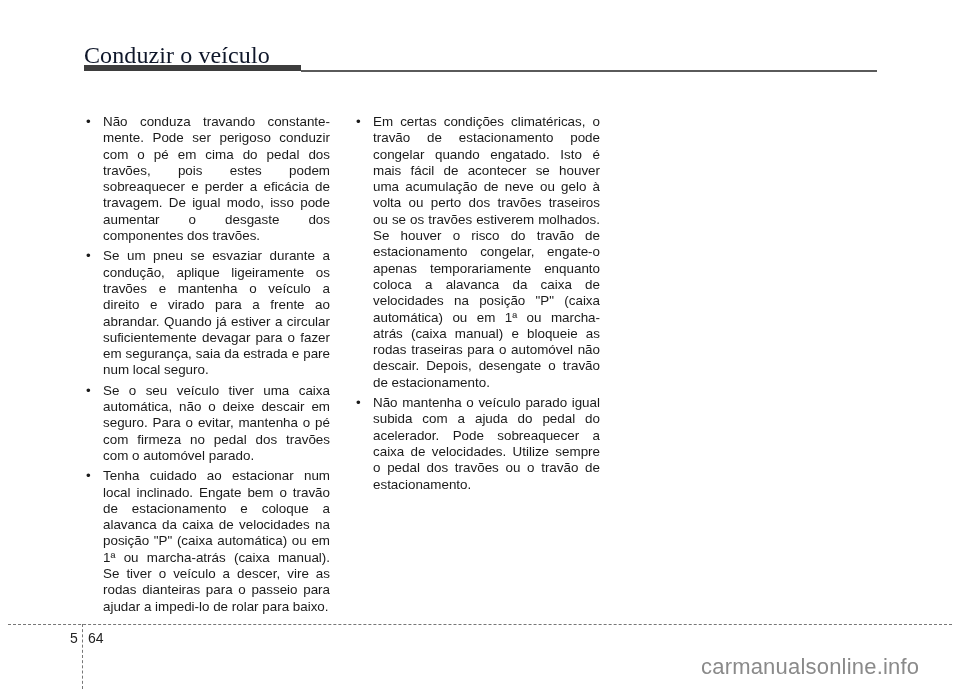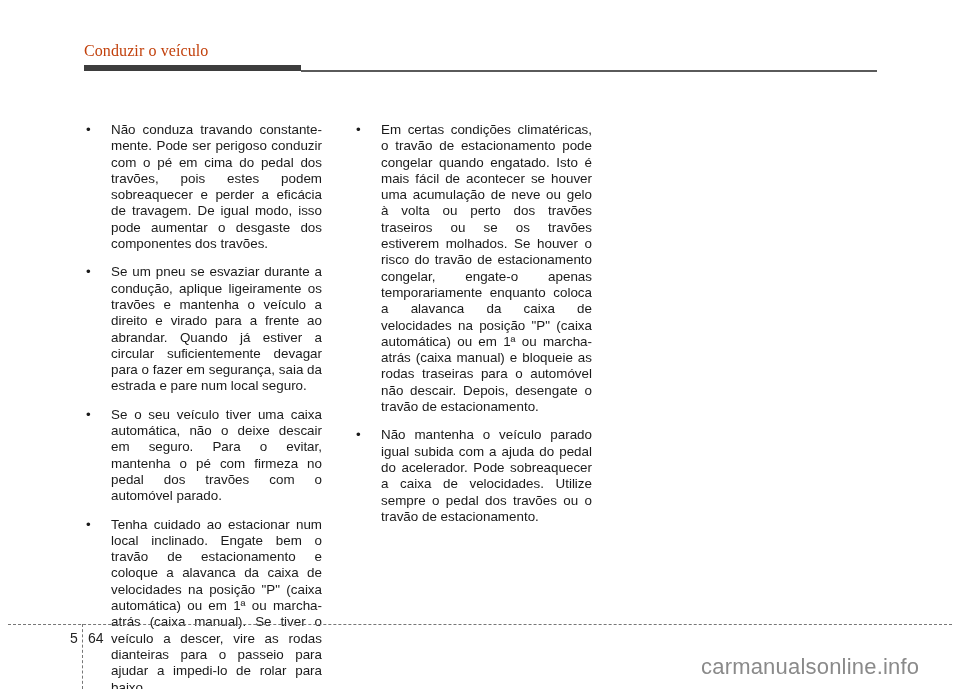--- a/index.html
+++ b/index.html
@@ -1,26 +1,26 @@
 <!DOCTYPE html>
 <html><head>
 <meta charset="utf-8">
 <style>
   html, body { margin:0; padding:0; background:#ffffff; }
   body { width:960px; height:689px; position:relative; overflow:hidden; font-family:"Liberation Sans", sans-serif; color:#1a1a1a; }
-  .header-title { position:absolute; left:84px; top:42px; font-family:"Liberation Serif", serif; font-size:16px; color:#c2410c; letter-spacing:0.1px; }
+  .header-title { position:absolute; left:84px; top:42px; font-family:"Liberation Serif", serif; font-size:24px; color:#0f172a; letter-spacing:0.1px; }
   .header-bar-thick { position:absolute; left:84px; top:65px; width:217px; height:6px; background:#3d3d3d; }
   .header-bar-thin { position:absolute; left:301px; top:70px; width:576px; height:2px; background:#5a5a5a; }
   .col { position:absolute; top:110px; width:248px; font-size:13.4px; line-height:16.3px; }
   .col.left { left:86px; }
   .col.right { left:356px; }
   .item { position:relative; padding-left:13px; text-align:justify; margin-bottom:0; }
   .item .bullet { position:absolute; left:0; top:0; }
   .para { padding-left:13px; text-align:justify; }
-  .item p, .para p { margin:12px; }
+  .item p, .para p { margin:4px; }
   .dash-h { position:absolute; left:8px; top:624px; width:944px; height:0; border-top:1.5px dashed #777; }
   .dash-v { position:absolute; left:82px; top:624px; width:0; height:65px; border-left:1.5px dashed #777; }
   .page-sec { position:absolute; left:70px; top:630px; font-size:14px; color:#222; }
   .page-num { position:absolute; left:88px; top:630px; font-size:14px; color:#222;text-align:center; }
   .watermark { position:absolute; left:701px; top:654px; font-size:22px; color:#8a8a8a; letter-spacing:0.2px; }
 </style>
 </head>
 <body>
 
 <div>

